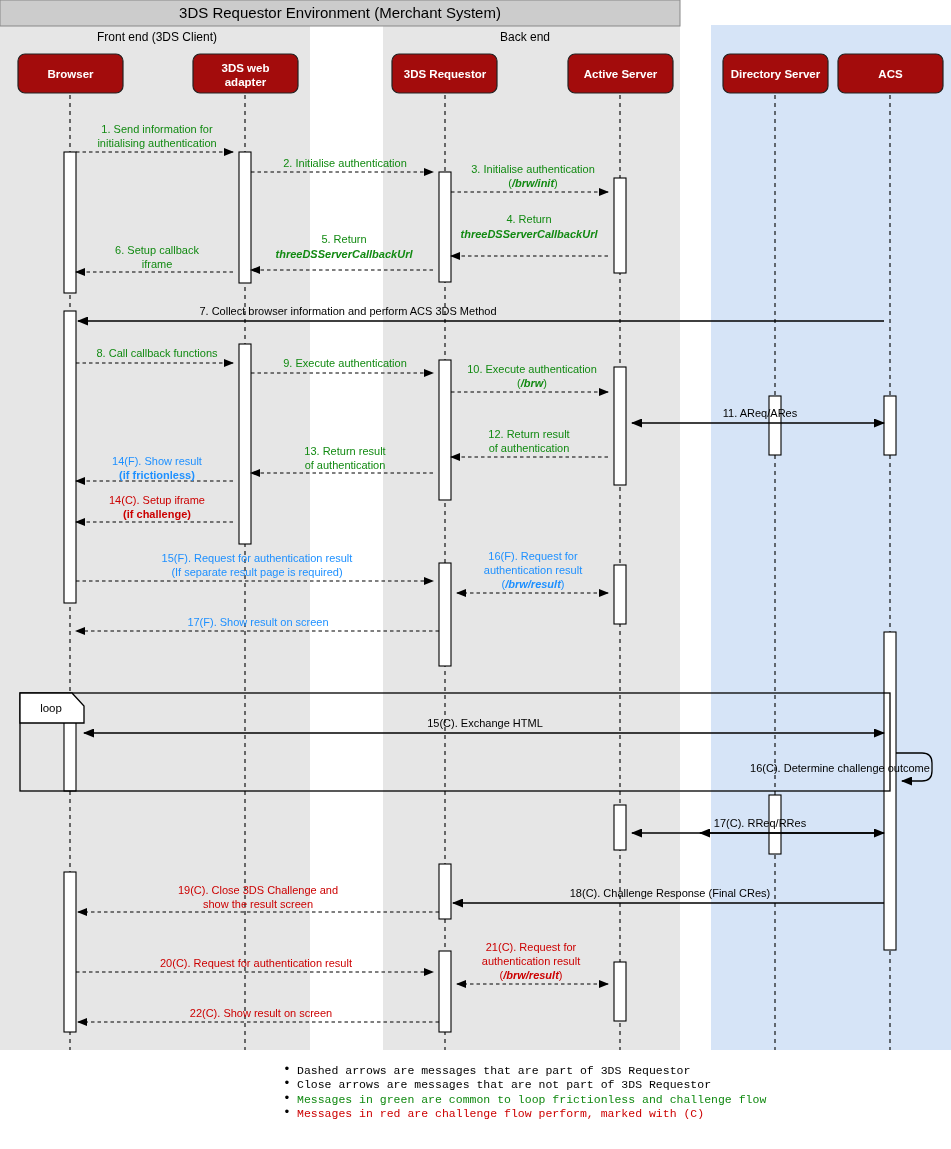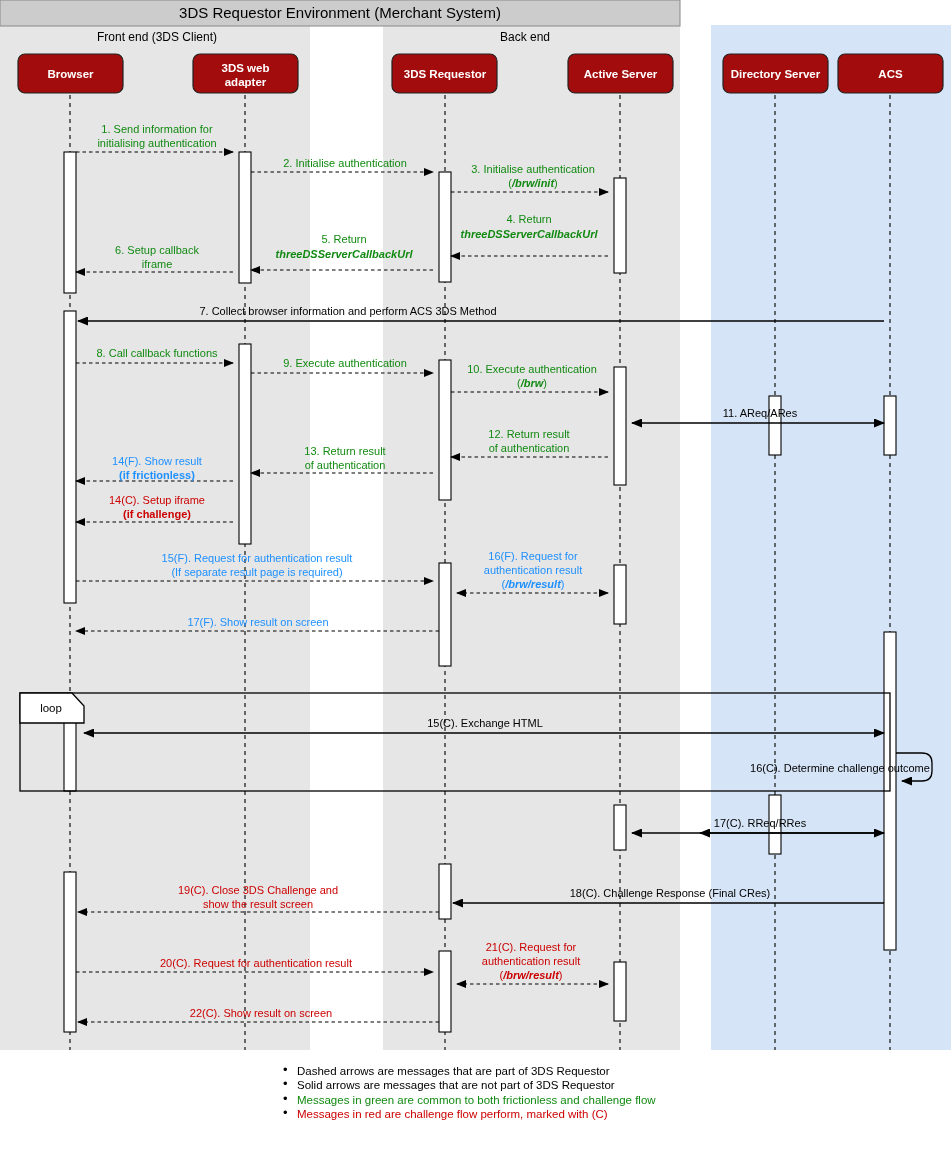--- a/index.html
+++ b/index.html
@@ -29,21 +29,21 @@
   .lbl.red{fill:#cc0000;}
   .lbl.black{fill:#000000;}
   .lbl .bi{font-weight:bold;font-style:italic;}
   .lbl .b{font-weight:bold;}
 
   .frame{fill:none;stroke:#000;stroke-width:1.3;}
   .frametab{fill:#ffffff;stroke:#000;stroke-width:1.3;}
   .frametabtext{font-size:11.5px;fill:#000;text-anchor:middle;dominant-baseline:middle;}
 
   #legend{position:absolute;left:283px;top:1064px;width:460px;}
-  #legend ul{list-style:none;margin:0;padding:0;}
+  #legend ul{list-style:none;margin:0;padding:0;font-family:Liberation Mono, monospace;}
   #legend li{font-size:11.5px;line-height:14.3px;color:#000;position:relative;padding-left:14px;white-space:nowrap;}
   #legend li::before{content:"\2022";position:absolute;left:0;top:-1px;color:#000;font-size:13px;}
   #legend li.green{color:#128a12;}
   #legend li.green::before{color:#000;}
   #legend li.blue{color:#1e90ff;}
   #legend li.blue::before{color:#000;}
   #legend li.red{color:#cc0000;}
   #legend li.red::before{color:#000;}
 </style>
 </head>
@@ -290,18 +290,18 @@
 
     <g>
       <path class="msgdash" d="M439,1022 L78,1022" marker-end="url(#ah-dash)"></path>
       <text class="lbl red" x="261" y="1014">22(C). Show result on screen</text>
     </g>
   </svg>
 
   <div id="legend">
     <ul>
       <li class="black">Dashed arrows are messages that are part of 3DS Requestor</li>
-      <li class="black">Solid arrows are messages that are not part of 3DS Requestor</li>
-      <li class="green">Messages in green are common to both frictionless and challenge flow</li>
+      <li class="black">Close arrows are messages that are not part of 3DS Requestor</li>
+      <li class="green">Messages in green are common to loop frictionless and challenge flow</li>
       <li class="red">Messages in red are challenge flow perform, marked with (C)</li>
     </ul>
   </div>
 </div>
 
 </body></html>

